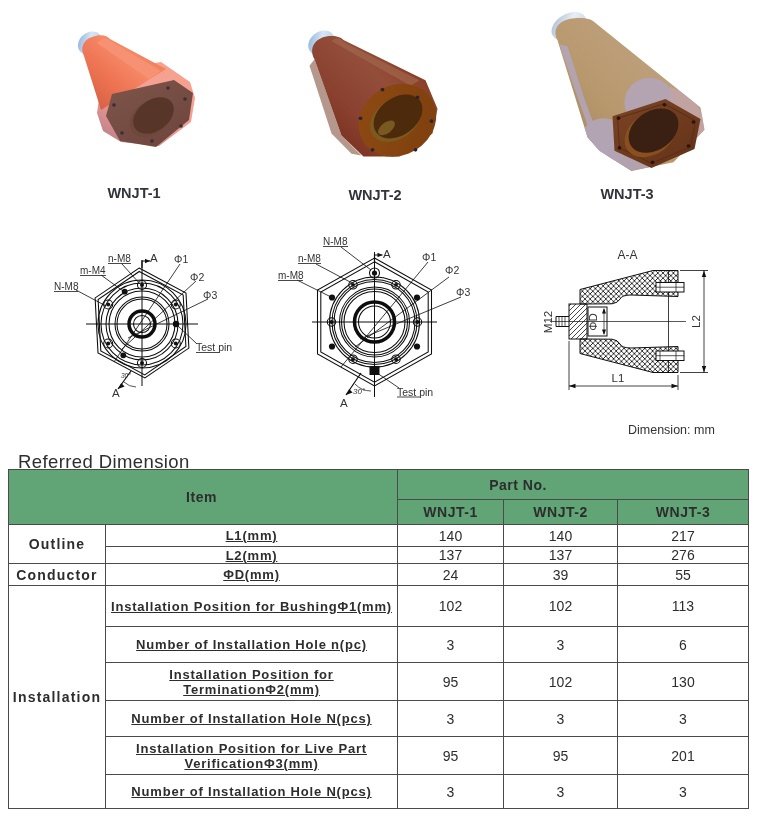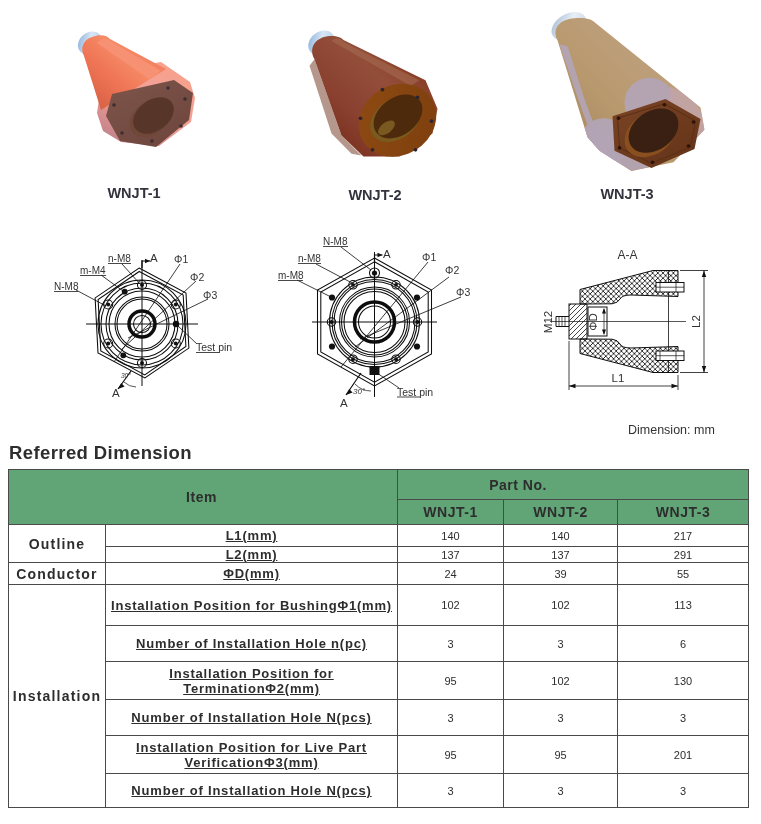--- a/index.html
+++ b/index.html
@@ -1,24 +1,24 @@
 <!DOCTYPE html>
 <html><head>
 <meta charset="utf-8">
 <style>
 html,body{margin:0;padding:0;background:#fff;}
 body{width:761px;height:824px;position:relative;font-family:"Liberation Sans",sans-serif;}
 #top{position:absolute;left:0;top:0;}
-h2.rd{position:absolute;left:9px;top:442px;margin:0;font-size:18.5px;font-weight:bold;color:#2e2e2e;letter-spacing:0.4px;}
+h2.rd{position:absolute;left:9px;top:442px;margin:9px;font-size:18.5px;font-weight:normal;color:#2e2e2e;letter-spacing:0.4px;}
 table.dim{position:absolute;left:8px;top:469px;border-collapse:collapse;table-layout:fixed;}
 table.dim td{border:1px solid #4a4a4a;text-align:center;vertical-align:middle;color:#2d2d2d;padding:0 2px;box-sizing:border-box;}
 td.gr{background:#61a577;font-weight:bold;font-size:14px;letter-spacing:0.5px;}
 td.lbl{font-weight:bold;font-size:14px;letter-spacing:1.2px;}
 td.itm{font-weight:bold;font-size:13px;letter-spacing:0.8px;text-decoration:underline;}
-td.val{font-size:11px;font-weight:normal;margin-top:32px;}
+td.val{font-size:14px;font-weight:normal;margin-top:32px;}
 </style>
 </head>
 <body>
 <svg id="top" width="761" height="465" viewBox="0 0 761 465">
 <defs>
 <pattern id="xh" width="5.2" height="5.2" patternUnits="userSpaceOnUse">
   <path d="M0,5.2 L5.2,0 M0,0 L5.2,5.2" stroke="#1a1a1a" stroke-width="0.85" fill="none"></path>
 </pattern>
 <pattern id="dh" width="5" height="5" patternUnits="userSpaceOnUse">
   <path d="M0,5 L5,0" stroke="#1a1a1a" stroke-width="0.8" fill="none"></path>
@@ -331,21 +331,21 @@
         <td class="lbl" rowspan="2">Outline</td>
         <td class="itm">L1(mm)</td>
         <td class="val">140</td>
         <td class="val">140</td>
         <td class="val">217</td>
       </tr>
 <tr style="height:14px">
         <td class="itm">L2(mm)</td>
         <td class="val">137</td>
         <td class="val">137</td>
-        <td class="val">291</td>
+        <td class="val">276</td>
       </tr>
 <tr style="height:22px">
         <td class="lbl">Conductor</td>
         <td class="itm">ΦD(mm)</td>
         <td class="val">24</td>
         <td class="val">39</td>
         <td class="val">55</td>
       </tr>
 <tr style="height:41px">
         <td class="lbl" rowspan="6">Installation</td>

